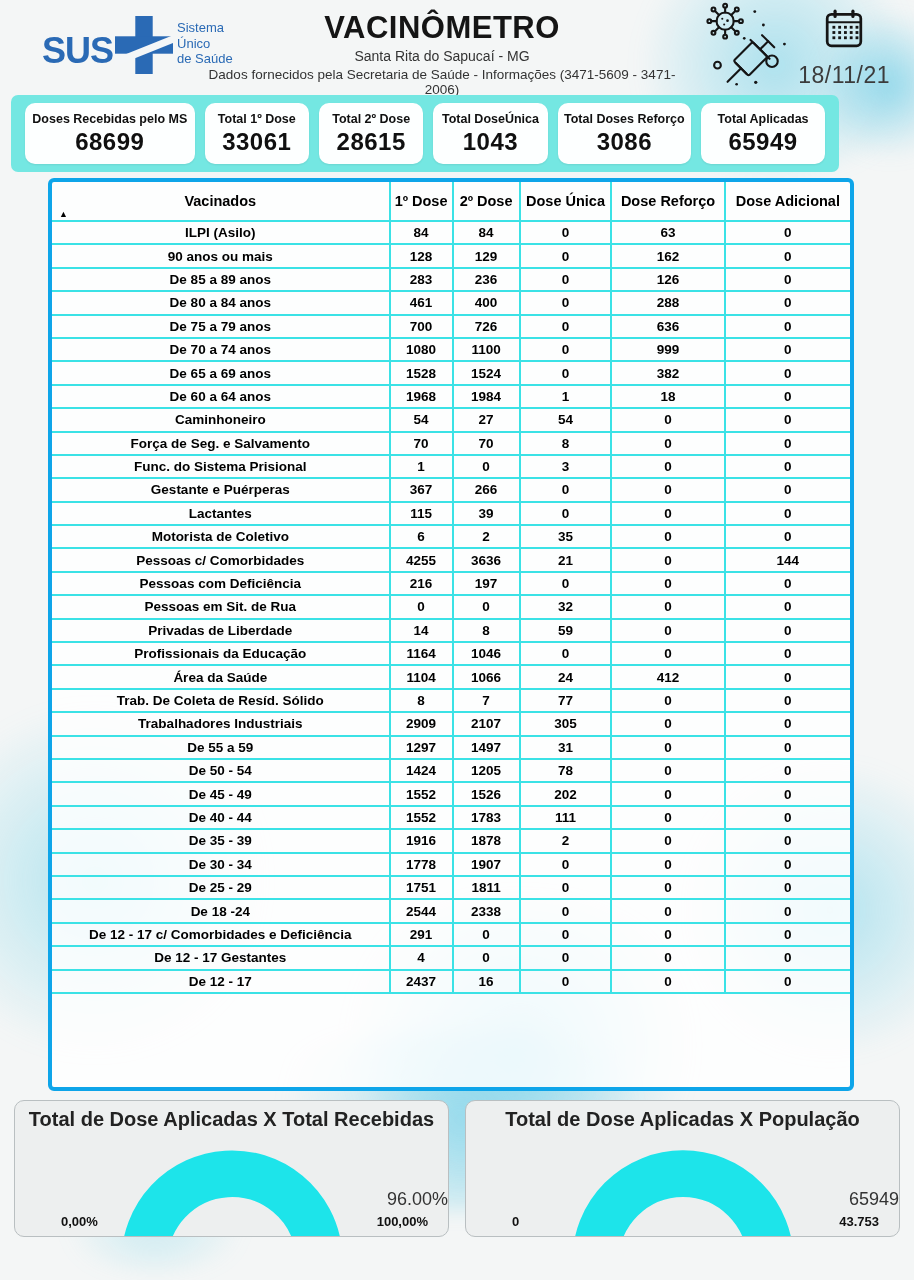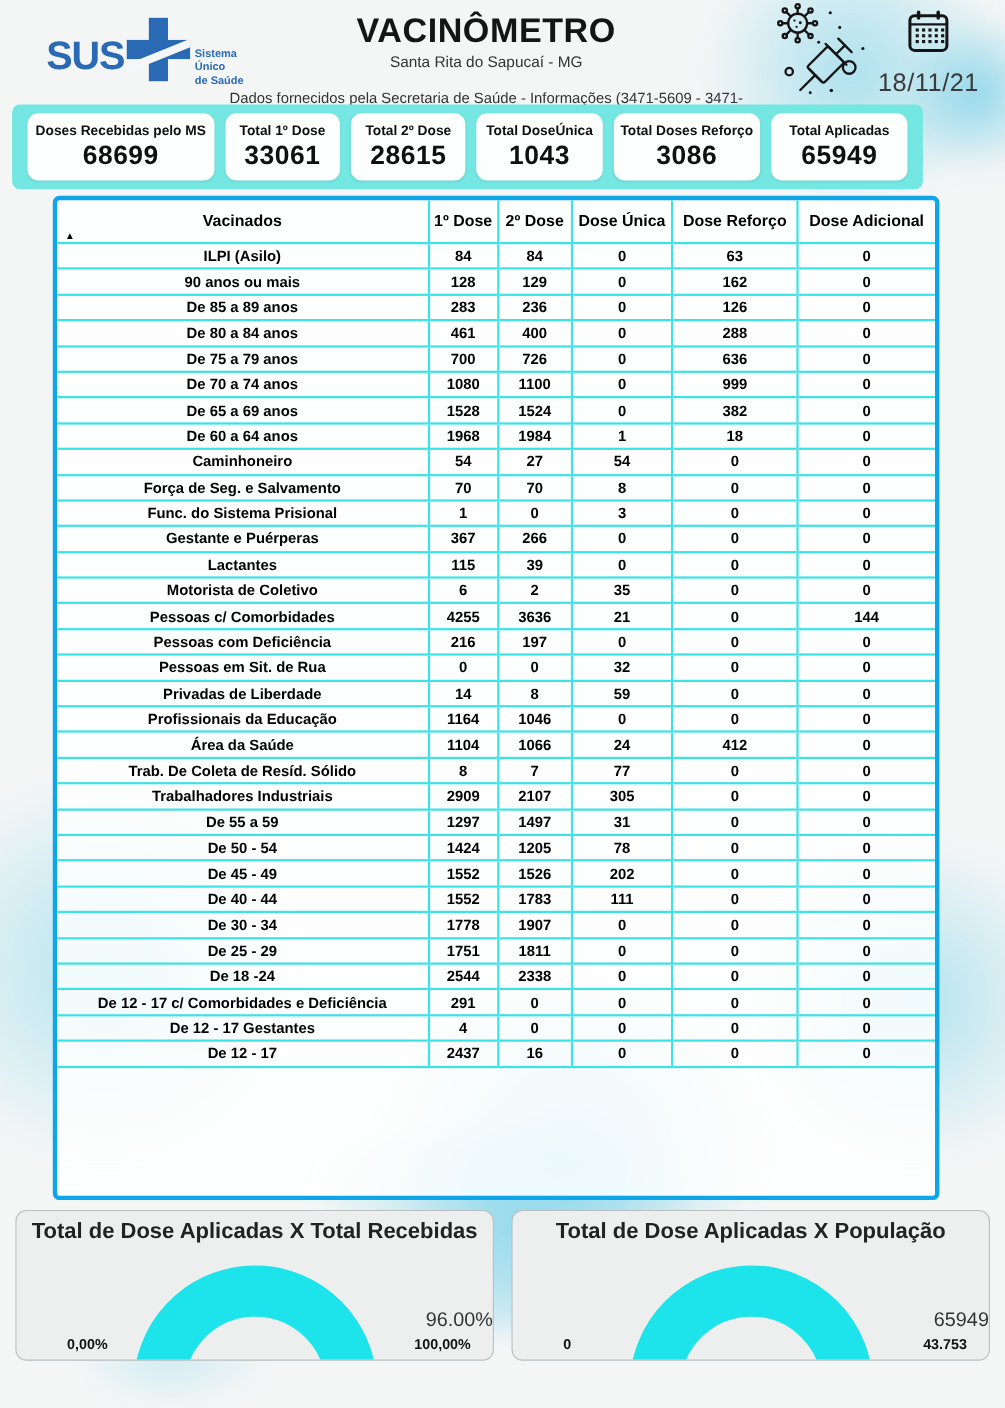--- a/index.html
+++ b/index.html
@@ -14,24 +14,24 @@
   .b4{left:320px;top:900px;width:400px;height:290px;background:radial-gradient(circle,rgba(70,195,228,.45),rgba(70,195,228,0) 70%);}
   .b5{left:690px;top:750px;width:280px;height:320px;background:radial-gradient(circle,rgba(80,200,230,.40),rgba(80,200,230,0) 70%);}
   .b6{left:230px;top:1030px;width:460px;height:180px;background:radial-gradient(circle,rgba(70,195,228,.40),rgba(70,195,228,0) 72%);}
   .b7{left:40px;top:1140px;width:230px;height:130px;background:radial-gradient(circle,rgba(90,205,230,.30),rgba(90,205,230,0) 70%);}
 
   
   header{position:absolute;top:0;left:0;width:100%;height:94px;}
   .sus-logo{position:absolute;left:42px;top:16px;display:flex;align-items:flex-start;}
   .sus-text{font-size:36px;font-weight:bold;color:#2a6ab5;letter-spacing:-1px;margin-top:14px;}
   .sus-cross{margin:0 4px 0 2px;}
-  .sus-caption{font-size:10px;font-weight:bold;color:#2a6ab5;line-height:1.2;margin-top:28px;white-space:pre-line;}
+  .sus-caption{font-size:13px;font-weight:normal;color:#2a6ab5;line-height:1.2;margin-top:4px;white-space:pre-line;}
   .header-center{position:absolute;left:200px;right:230px;top:6px;text-align:center;}
   .header-center h1{margin:4px 0 2px 0;font-size:31px;font-weight:bold;color:#151515;letter-spacing:.5px;}
-  .sub1{font-size:14px;color:#333;margin-bottom:18px;}
+  .sub1{font-size:14px;color:#333;margin-bottom:3px;}
   .sub2{font-size:13.5px;color:#333;}
   .header-right{position:absolute;right:24px;top:2px;display:flex;align-items:flex-start;}
   .date-col{display:flex;flex-direction:column;align-items:center;margin-top:6px;}
   .date-text{font-size:23px;color:#3b3b3b;margin-top:12px;letter-spacing:.5px;}
 
   
   .summary-band{position:absolute;top:95px;left:11px;width:828px;height:77px;background:#74e7e2;border-radius:7px;display:flex;gap:10px;align-items:center;padding:8px 14px;}
   .summary-box{background:#fdffff;border-radius:10px;height:61px;display:flex;flex-direction:column;align-items:center;justify-content:center;padding:2px 6px;box-shadow:0 1px 2px rgba(0,0,0,.08);}
   .summary-box:nth-child(1){flex:1.62;}
   .summary-box:nth-child(2){flex:.95;}
@@ -411,20 +411,28 @@
           </tr>
           <tr>
             <td class="cat">De 40 - 44</td>
             <td class="num">1552</td>
             <td class="num">1783</td>
             <td class="num">111</td>
             <td class="num">0</td>
             <td class="num">0</td>
           </tr>
           <tr>
+            <td class="cat">De 35 - 39</td>
+            <td class="num">1916</td>
+            <td class="num">1878</td>
+            <td class="num">2</td>
+            <td class="num">0</td>
+            <td class="num">0</td>
+          </tr>
+          <tr>
             <td class="cat">De 30 - 34</td>
             <td class="num">1778</td>
             <td class="num">1907</td>
             <td class="num">0</td>
             <td class="num">0</td>
             <td class="num">0</td>
           </tr>
           <tr>
             <td class="cat">De 25 - 29</td>
             <td class="num">1751</td>

